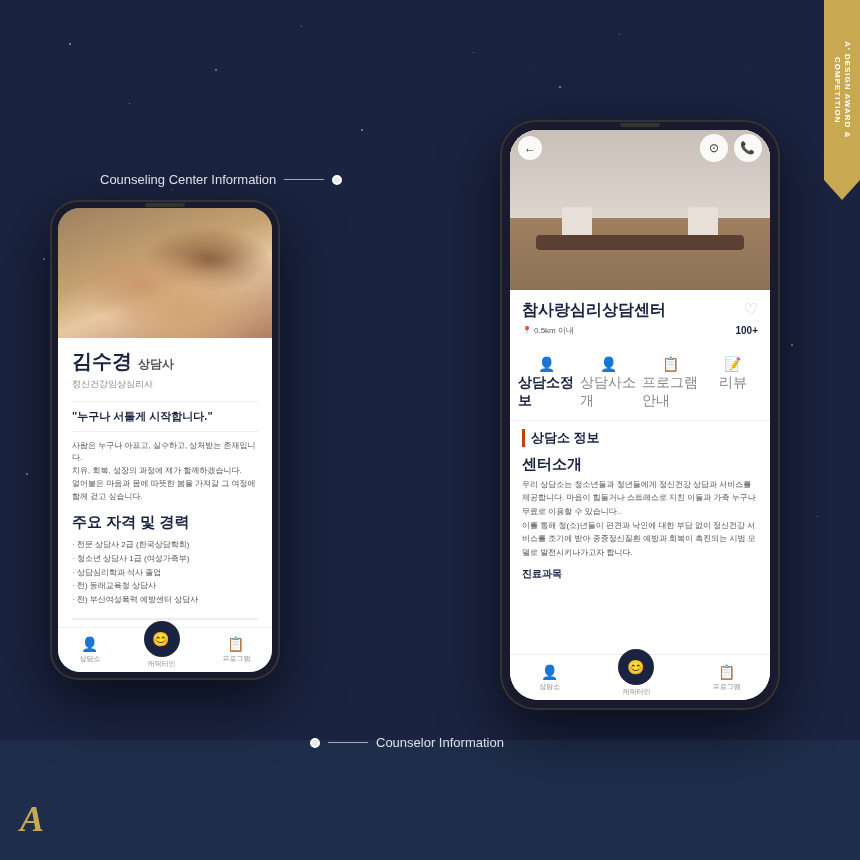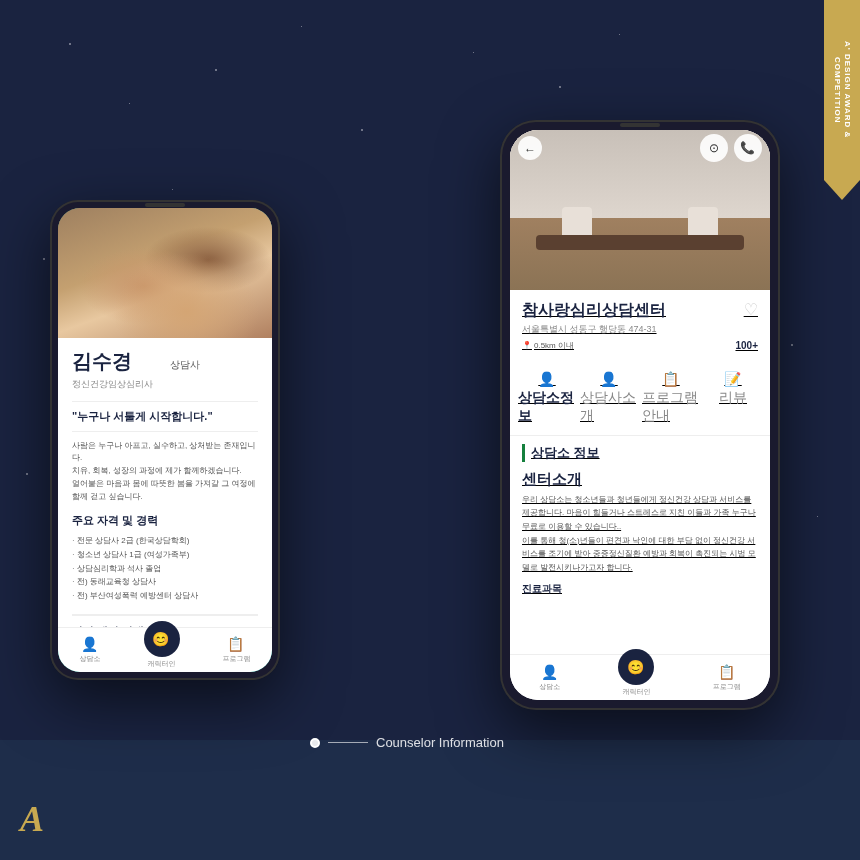--- a/index.html
+++ b/index.html
@@ -180,24 +180,23 @@
       align-items: baseline;
       gap: 6px;
       margin-bottom: 3px;
     }
     .counselor-name {
       font-size: 20px;
       font-weight: 700;
       color: #1a2340;
     }
     .counselor-title {
-      font-size: 10px;
+      font-size: 12px;
       color: #555;
-      font-weight: 400;
-      margin-left: 32px;
+      font-weight: 700;
     }
     .counselor-subtitle {
       font-size: 9px;
       color: #888;
       margin-bottom: 10px;
     }
     .quote-text {
       font-size: 11px;
       font-weight: 600;
       color: #1a2340;
@@ -207,21 +206,21 @@
       border-bottom: 1px solid #eee;
       line-height: 1.5;
     }
     .desc-text {
       font-size: 8px;
       color: #555;
       line-height: 1.6;
       margin-bottom: 10px;
     }
     .section-title {
-      font-size: 11px;
+      font-size: 15px;
       font-weight: 700;
       color: #1a2340;
       margin-bottom: 6px;
     }
     .credentials-list {
       list-style: none;
       margin-bottom: 12px;
     }
     .credentials-list li {
       font-size: 8px;
@@ -359,21 +358,20 @@
     .top-right-btns {
       display: flex;
       gap: 6px;
     }
 
     .right-content {
       background: white;
       padding: 0;
       overflow-y: auto;
       height: calc(100% - 160px - 46px);
-      text-decoration: underline;
     }
     .center-info {
       padding: 10px 12px 6px;
     }
     .center-name-row {
       display: flex;
       align-items: flex-start;
       justify-content: space-between;
     }
     .center-name {
@@ -432,21 +430,21 @@
     .center-tab.active .tab-icon { color: #1a2340; }
 
     
     .info-section {
       padding: 8px 12px;
     }
     .info-section-title {
       font-size: 13px;
       font-weight: 700;
       color: #1a2340;
-      border-left: 3px solid #15803d;
+      border-left: 3px solid #c2410c;
       padding-left: 6px;
       margin-bottom: 8px;
     }
     .subsection-title {
       font-size: 15px;
       font-weight: 600;
       color: #1a2340;
       margin-bottom: 4px;
     }
     .subsection-text {
@@ -515,20 +513,25 @@
     <div class="star" style="width:1px;height:1px;top:35%;left:12%"></div>
     <div class="star" style="width:1px;height:1px;top:45%;left:8%"></div>
     <div class="star" style="width:2px;height:2px;top:55%;left:3%"></div>
     <div class="star" style="width:1px;height:1px;top:25%;left:88%"></div>
     <div class="star" style="width:2px;height:2px;top:40%;left:92%"></div>
     <div class="star" style="width:1px;height:1px;top:60%;left:95%"></div>
   </div>
 
   <div class="city-bg"></div>
 
+  <div class="annotation" style="top: 172px; left: 100px;">
+    <span class="annotation-text">Counseling Center Information</span>
+    <div class="annotation-line" style="width: 40px;"></div>
+    <div class="annotation-dot"></div>
+  </div>
 
   <div class="annotation" style="bottom: 110px; left: 310px; justify-content: center;">
     <div class="annotation-dot"></div>
     <div class="annotation-line" style="width: 40px;"></div>
     <span class="annotation-text">Counselor Information</span>
   </div>
 
   <div class="phone phone-left">
     <div class="phone-speaker"></div>
     <div class="phone-screen">
@@ -609,21 +612,20 @@
           </div>
         </div>
       </div>
 
       <div class="right-content">
         <div class="center-info">
           <div class="center-name-row">
             <span class="center-name">참사랑심리상담센터</span>
             <span class="heart-icon">♡</span>
           </div>
-          <div class="center-address">서울특별시 성동구 행당동 474-31</div>
           <div class="center-distance-row">
             <span class="distance-badge">
               <span>📍</span>
               <span>0.5km 이내</span>
             </span>
             <span class="badge-100" style="margin-left:auto">100+</span>
           </div>
         </div>
 
         <div class="center-tabs">

